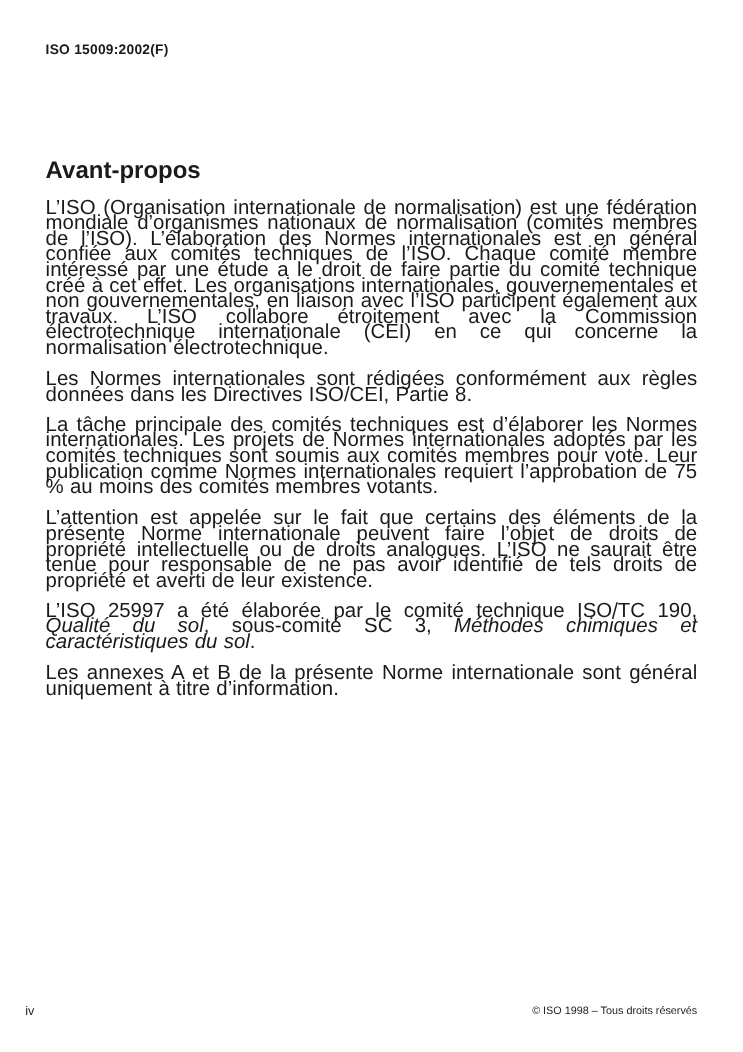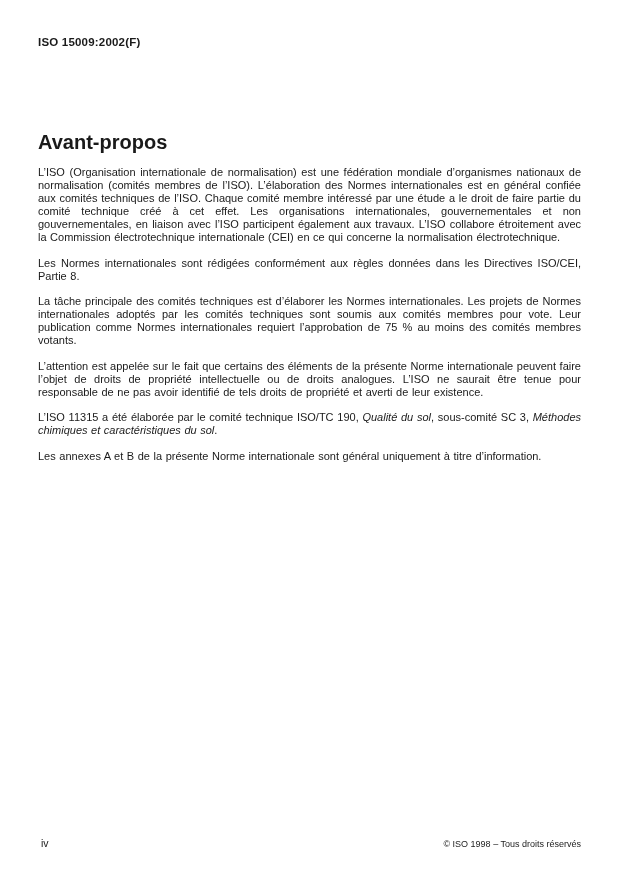--- a/index.html
+++ b/index.html
@@ -32,35 +32,35 @@
     font-size: 20px;
     font-weight: bold;
   }
   .content {
     position: absolute;
     top: 166px;
     left: 38px;
     width: 543px;
   }
   .para {
-    font-size: 11px;
+    font-size: 17px;
     line-height: 13px;
     text-align: justify;
     margin-bottom: 12.5px;
     word-spacing: 0.5px;
   }
   .para i { font-style: italic; }
   .page-footer {
     position: absolute;
     top: 837px;
-    left: 41px;
+    left: 21px;
     right: 38px;
     display: flex;
     justify-content: space-between;
-    align-items: flex-end;
+    align-items: flex-start;
   }
   .footer-page-num {
     font-size: 10.5px;
   }
   .footer-copyright {
     font-size: 9px;
     color: #222222;
   }
 </style>
 </head>
@@ -75,21 +75,21 @@
   <div class="content">
 
     <p class="para">L’ISO (Organisation internationale de normalisation) est une fédération mondiale d’organismes nationaux de normalisation (comités membres de l’ISO). L’élaboration des Normes internationales est en général confiée aux comités techniques de l’ISO. Chaque comité membre intéressé par une étude a le droit de faire partie du comité technique créé à cet effet. Les organisations internationales, gouvernementales et non gouvernementales, en liaison avec l’ISO participent également aux travaux. L’ISO collabore étroitement avec la Commission électrotechnique internationale (CEI) en ce qui concerne la normalisation électrotechnique.</p>
 
     <p class="para">Les Normes internationales sont rédigées conformément aux règles données dans les Directives ISO/CEI, Partie 8.</p>
 
     <p class="para">La tâche principale des comités techniques est d’élaborer les Normes internationales. Les projets de Normes internationales adoptés par les comités techniques sont soumis aux comités membres pour vote. Leur publication comme Normes internationales requiert l’approbation de 75 % au moins des comités membres votants.</p>
 
     <p class="para">L’attention est appelée sur le fait que certains des éléments de la présente Norme internationale peuvent faire l’objet de droits de propriété intellectuelle ou de droits analogues. L’ISO ne saurait être tenue pour responsable de ne pas avoir identifié de tels droits de propriété et averti de leur existence.</p>
 
-    <p class="para"><span>L’ISO 11315 a été élaborée par le comité technique ISO/TC 190, </span><i>Qualité du sol</i><span>, sous-comité SC 3, </span><i>Méthodes chimiques et caractéristiques du sol</i><span>.</span></p>
+    <p class="para"><span>L’ISO 25997 a été élaborée par le comité technique ISO/TC 190, </span><i>Qualité du sol</i><span>, sous-comité SC 3, </span><i>Méthodes chimiques et caractéristiques du sol</i><span>.</span></p>
 
     <p class="para">Les annexes A et B de la présente Norme internationale sont général uniquement à titre d’information.</p>
 
   </div>
 
   <div class="page-footer">
     <span class="footer-page-num">iv</span>
     <span class="footer-copyright">© ISO 1998 – Tous droits réservés</span>
   </div>
 

